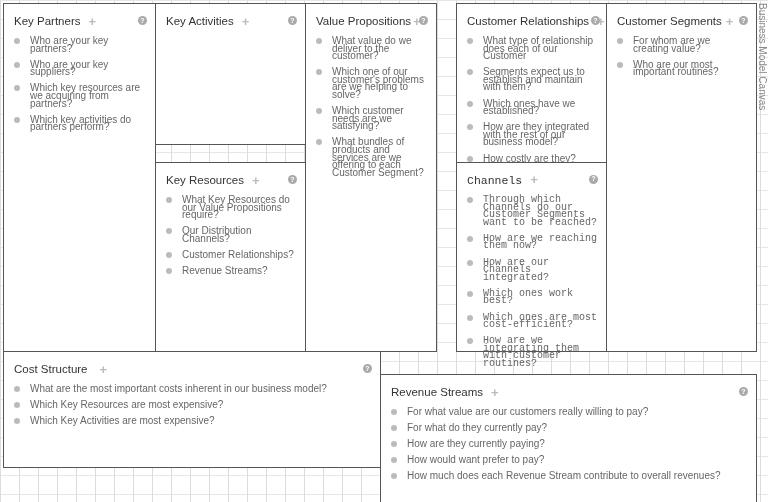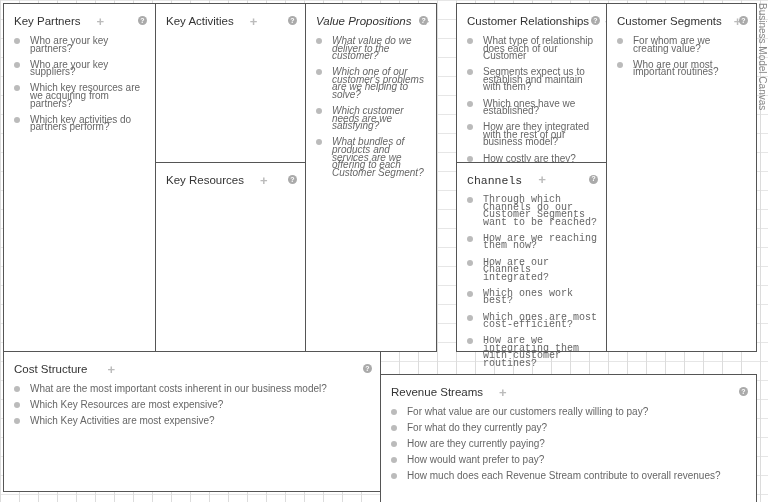--- a/index.html
+++ b/index.html
@@ -11,21 +11,21 @@
       linear-gradient(to right, #dcdcdc 1px, transparent 1px),
       linear-gradient(to bottom, #e6e6e6 1px, transparent 1px);
     background-size: 19px 19px, 19px 19px;
   }
   .canvas { position:absolute; left:3px; top:3px; width:754px; height:489px; }
   .block {
     position:absolute; background:#fff; border:1px solid #555; box-sizing:border-box;
   }
   .block-head {
     position:absolute; left:10px; top:8px; right:8px; height:18px;
-    display:flex; align-items:center;gap:8px;
+    display:flex; align-items:center;
   }
   .block-title { font-size:11.5px; color:#333; white-space:nowrap; }
   .plus { color:#bbb; font-size:13px; margin-left:8px; line-height:1; font-weight:bold; }
   .help {
     position:absolute; right:8px; top:4px; width:9px; height:9px; border-radius:50%;
     background:#aaa; color:#fff; font-size:7px; line-height:9px; text-align:center; font-weight:bold;
   }
   ul.items { list-style:none; margin:0; padding:0; position:absolute; left:10px; right:8px; top:33px; }
   ul.items li { position:relative; padding-left:16px; font-size:10px; line-height:7.6px; color:#666; margin-bottom:8.5px; }
   ul.items li::before {
@@ -51,37 +51,43 @@
     </div>
     <span class="help" style="top:12px;">?</span>
     <ul class="items">
       <li>Who are your key partners?</li>
       <li>Who are your key suppliers?</li>
       <li>Which key resources are we acquiring from partners?</li>
       <li>Which key activities do partners perform?</li>
     </ul>
   </div>
 
-  <div class="block" style="left:152px;top:0;width:151px;height:160px;">
+  <div class="block" style="left:152px;top:0;width:151px;height:142px;">
     <div class="block-head">
       <span class="block-title">Key Activities</span>
       <span class="plus">+</span>
     </div>
     <span class="help" style="top:12px;">?</span>
   </div>
 
   <div class="block" style="left:152px;top:159px;width:151px;height:190px;">
     <div class="block-head">
       <span class="block-title">Key Resources</span>
       <span class="plus">+</span>
     </div>
     <span class="help" style="top:12px;">?</span>
+    <ul class="items">
+      <li>What Key Resources do our Value Propositions require?</li>
+      <li>Our Distribution Channels?</li>
+      <li>Customer Relationships?</li>
+      <li>Revenue Streams?</li>
+    </ul>
   </div>
 
-  <div class="block" style="left:302px;top:0;width:132px;height:349px;font-style:italic;">
+  <div class="block" style="left:302px;top:0;width:132px;height:349px;">
     <div class="block-head">
       <span class="block-title">Value Propositions</span>
       <span class="plus" style="margin-left:2px;">+</span>
     </div>
     <span class="help" style="top:12px;">?</span>
     <ul class="items">
       <li>What value do we deliver to the customer?</li>
       <li>Which one of our customer's problems are we helping to solve?</li>
       <li>Which customer needs are we satisfying?</li>
       <li>What bundles of products and services are we offering to each Customer Segment?</li>
@@ -124,21 +130,21 @@
       <span class="block-title">Customer Segments</span>
       <span class="plus" style="margin-left:4px;">+</span>
     </div>
     <span class="help" style="top:12px;">?</span>
     <ul class="items">
       <li>For whom are we creating value?</li>
       <li>Who are our most important routines?</li>
     </ul>
   </div>
 
-  <div class="block" style="left:0;top:348px;width:378px;height:141px;">
+  <div class="block" style="left:0;top:348px;width:378px;height:117px;">
     <div class="block-head">
       <span class="block-title">Cost Structure</span>
       <span class="plus" style="margin-left:12px;">+</span>
     </div>
     <span class="help" style="top:12px;">?</span>
     <ul class="items">
       <li>What are the most important costs inherent in our business model?</li>
       <li>Which Key Resources are most expensive?</li>
       <li>Which Key Activities are most expensive?</li>
     </ul>

